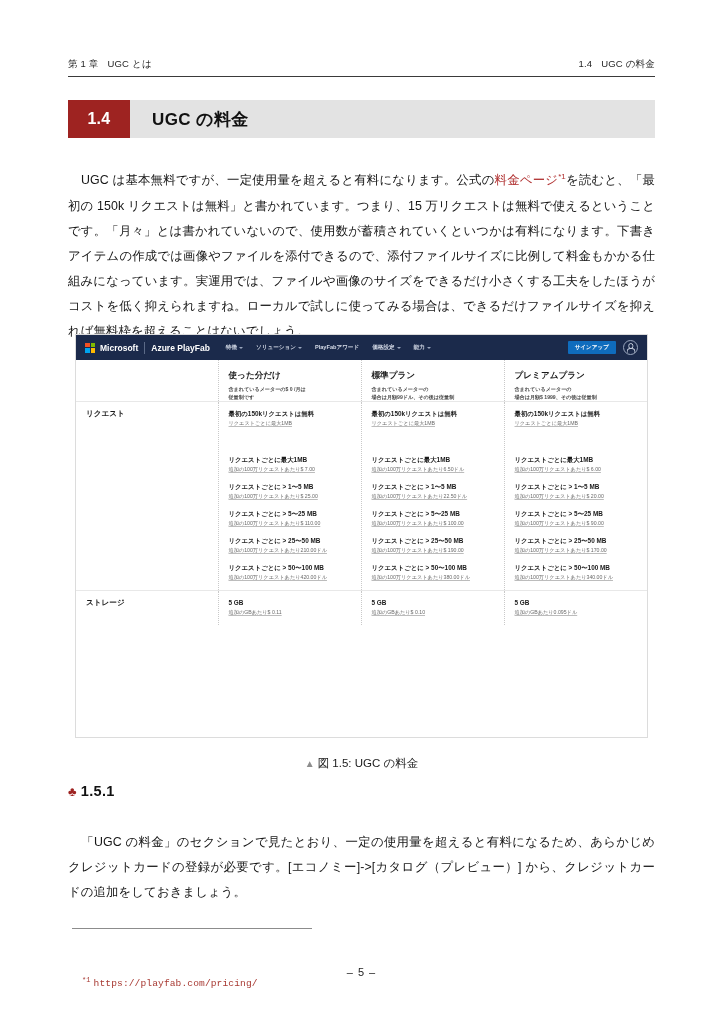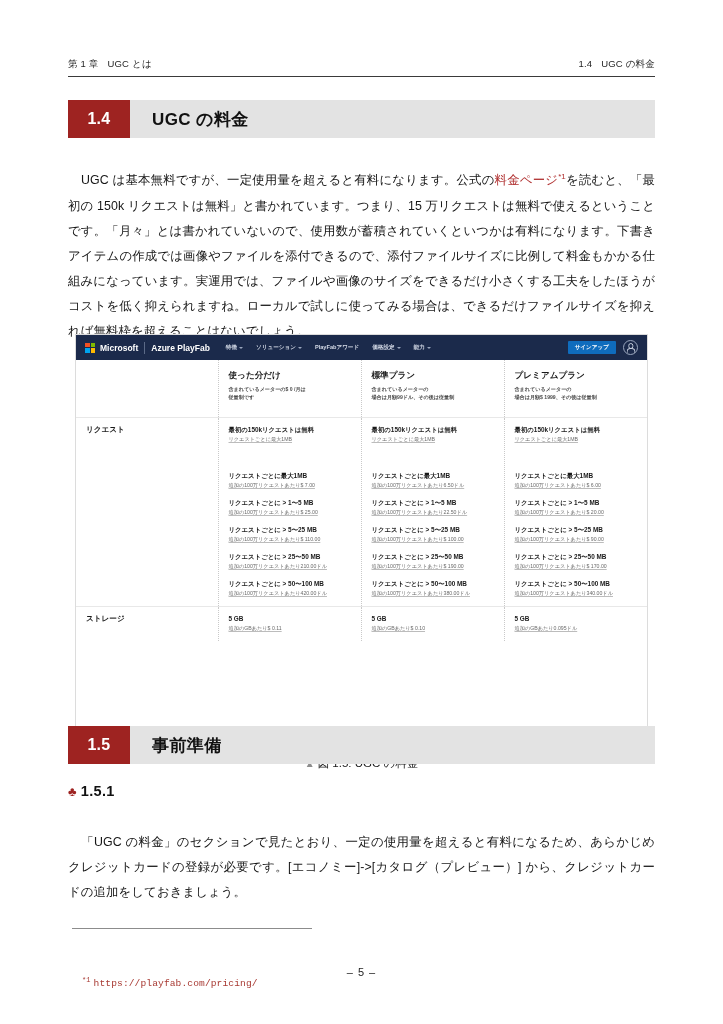--- a/index.html
+++ b/index.html
@@ -255,21 +255,21 @@
 
   .pf-table td, .pf-table th {
     vertical-align: top;
     text-align: left;
     padding: 7px 10px 9px 10px;
     box-sizing: border-box;
   }
   .pf-table .plan-col {
     border-left: 1px dotted #c9c9c9;
   }
-  .pf-table tr.row-head td { padding-top: 10px; padding-bottom: 16px; }
+  .pf-table tr.row-head td { padding-top: 10px; padding-bottom: 0; }
   .pf-table tr.row-data td { border-top: 1px solid #e8e8e8; }
 
   .plan-name {
     font-size: 8.6px;
     font-weight: bold;
     color: #1a1a1a;
     margin-bottom: 3px;
   }
   .plan-sub {
     font-size: 5.1px;
@@ -536,24 +536,20 @@
         </table>
       </div>
 
     </div>
 
     <div class="fig-caption">
       <span class="tri">▲</span><span>図 1.5: UGC の料金</span>
     </div>
   </div>
 
-  <div class="sec-head" id="sec15">
-    <div class="sec-num">1.5</div>
-    <div class="sec-title">事前準備</div>
-  </div>
 
   <div class="subsec">
     <span class="club">♣</span>
     <span class="ss-num">1.5.1</span>
   </div>
 
   <p class="para" id="para2"><span class="indent"></span><span>「UGC の料金」のセクションで見たとおり、一定の使用量を超えると有料になるため、あらかじめクレジットカードの登録が必要です。[エコノミー]-&gt;[カタログ（プレビュー）] から、クレジットカードの追加をしておきましょう。</span></p>
 
   <div class="footnote-rule"></div>
   <div class="footnote">

